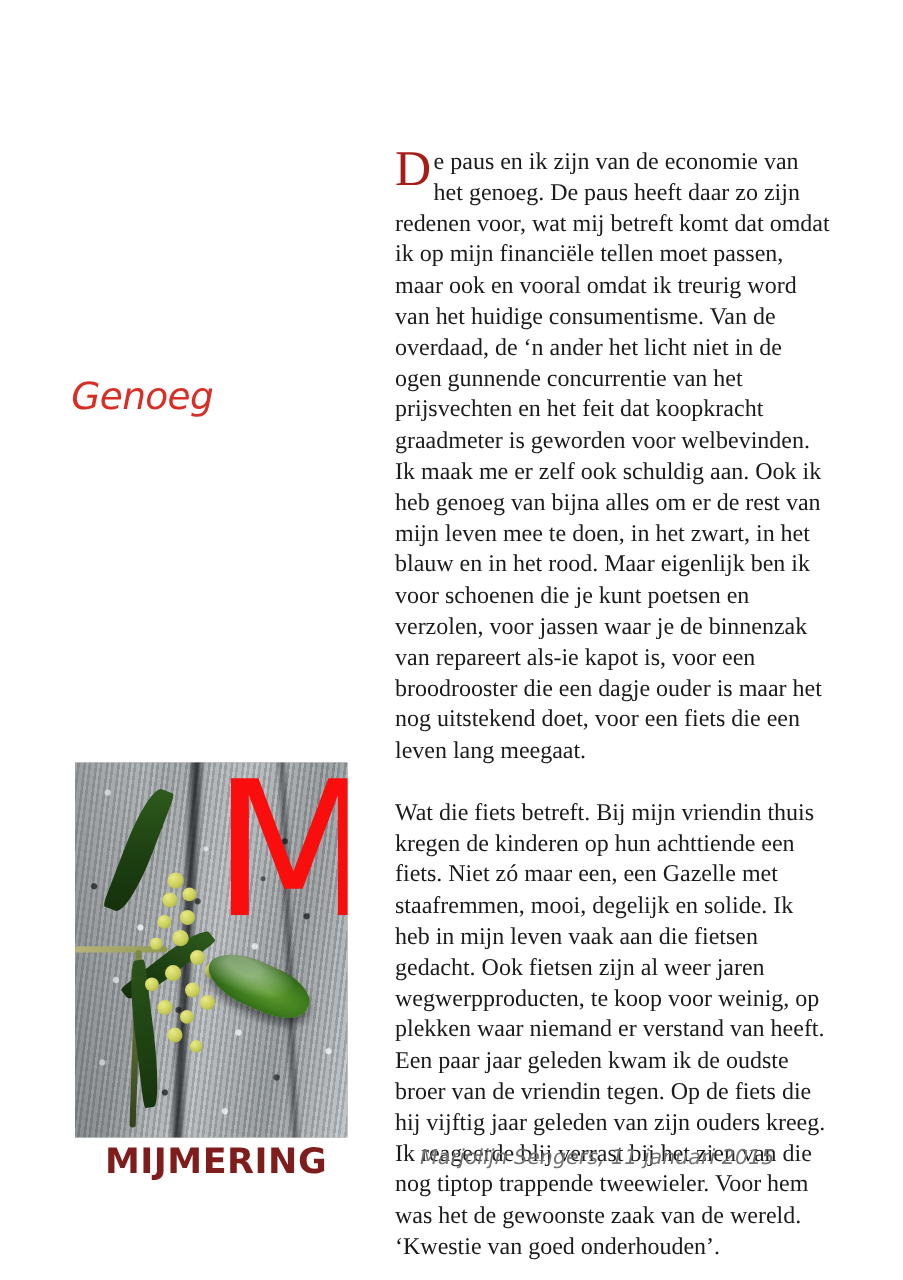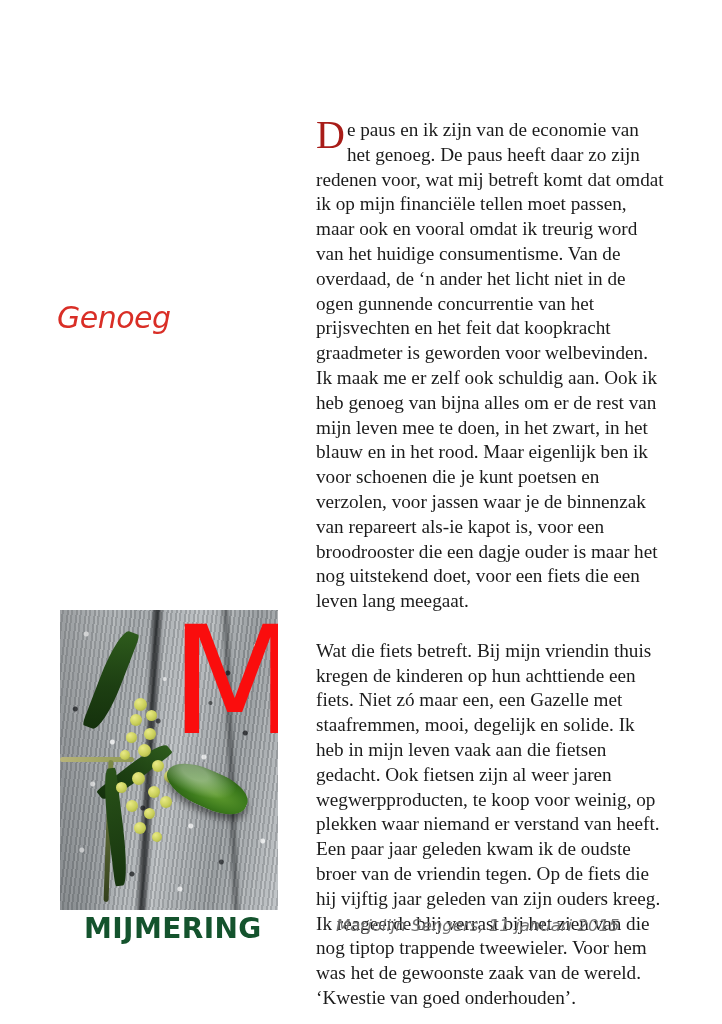--- a/index.html
+++ b/index.html
@@ -191,21 +191,21 @@
 
   #caption {
     position: absolute;
     left: 84px;
     top: 915px;
     font-family: "DejaVu Sans", sans-serif;
     font-weight: 700;
     font-size: 28px;
     line-height: 1;
     letter-spacing: 0.4px;
-    color: #14532d;
+    color: #7f1d1d;
     white-space: nowrap;
   }
 
   
   #article {
     position: absolute;
     left: 316px;
     top: 118px;
     width: 350px;
   }

